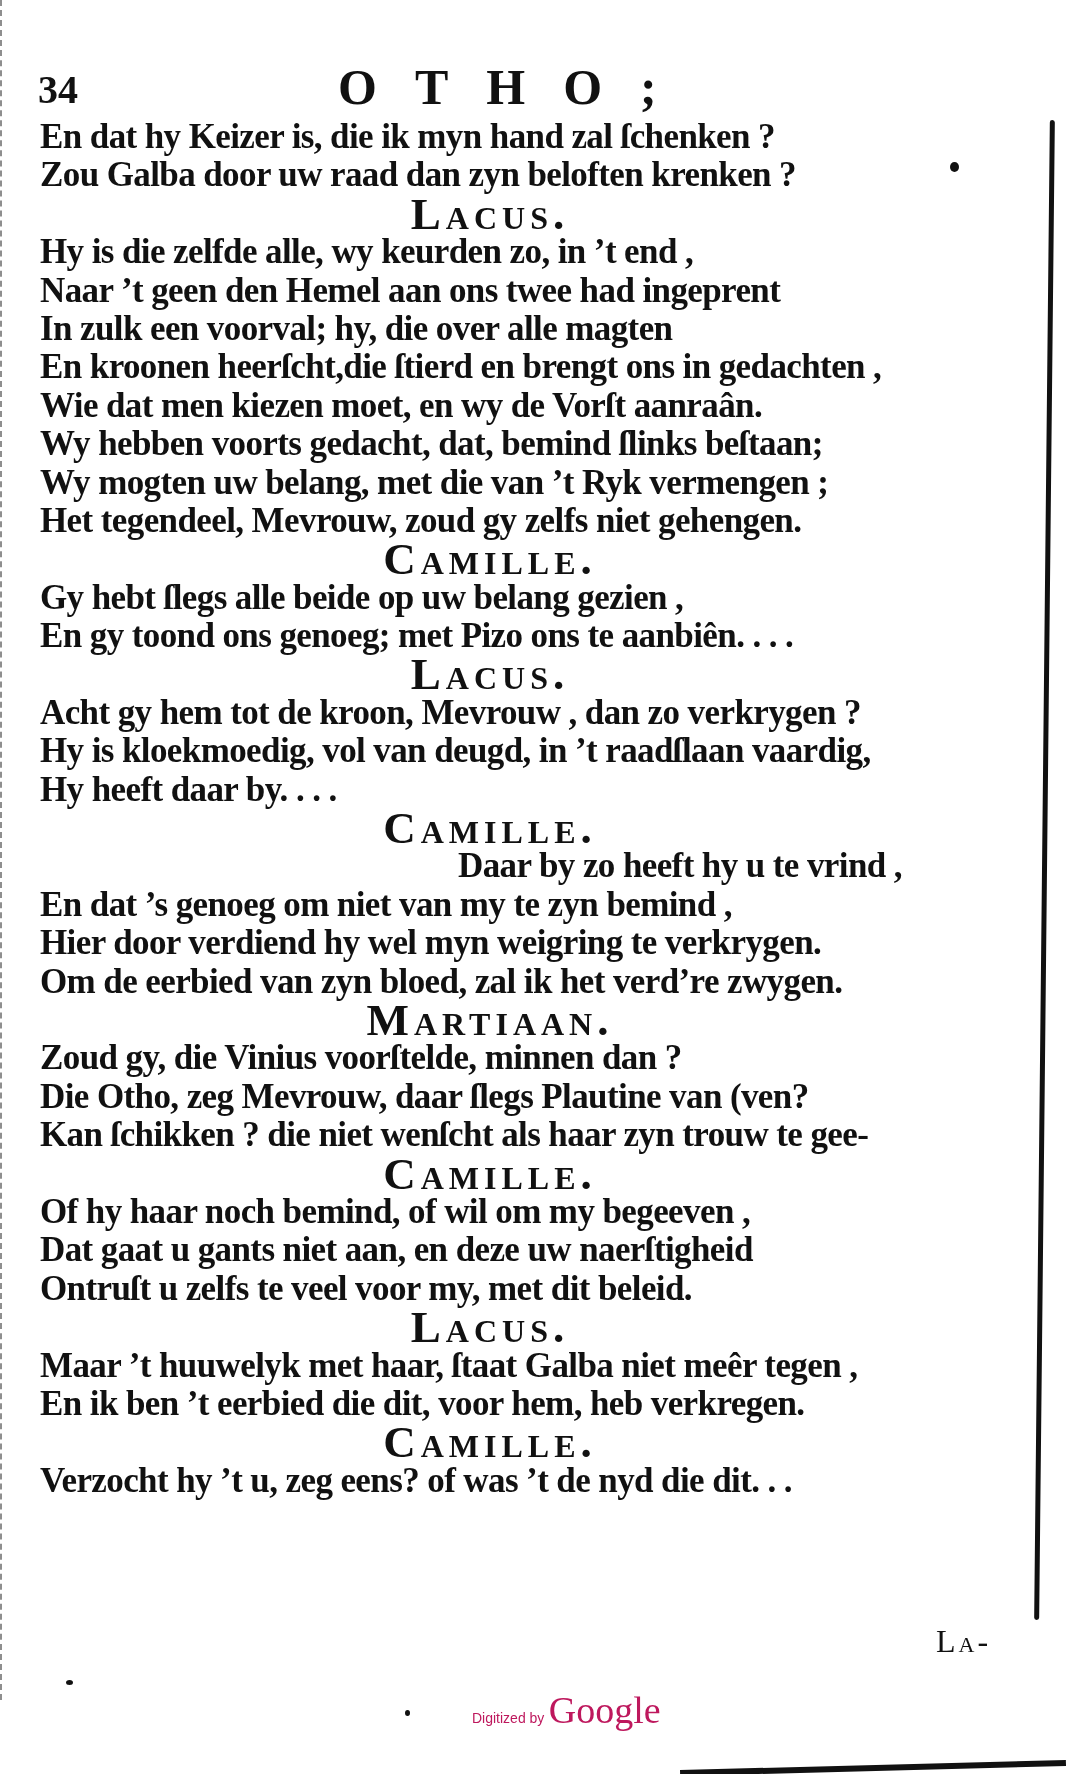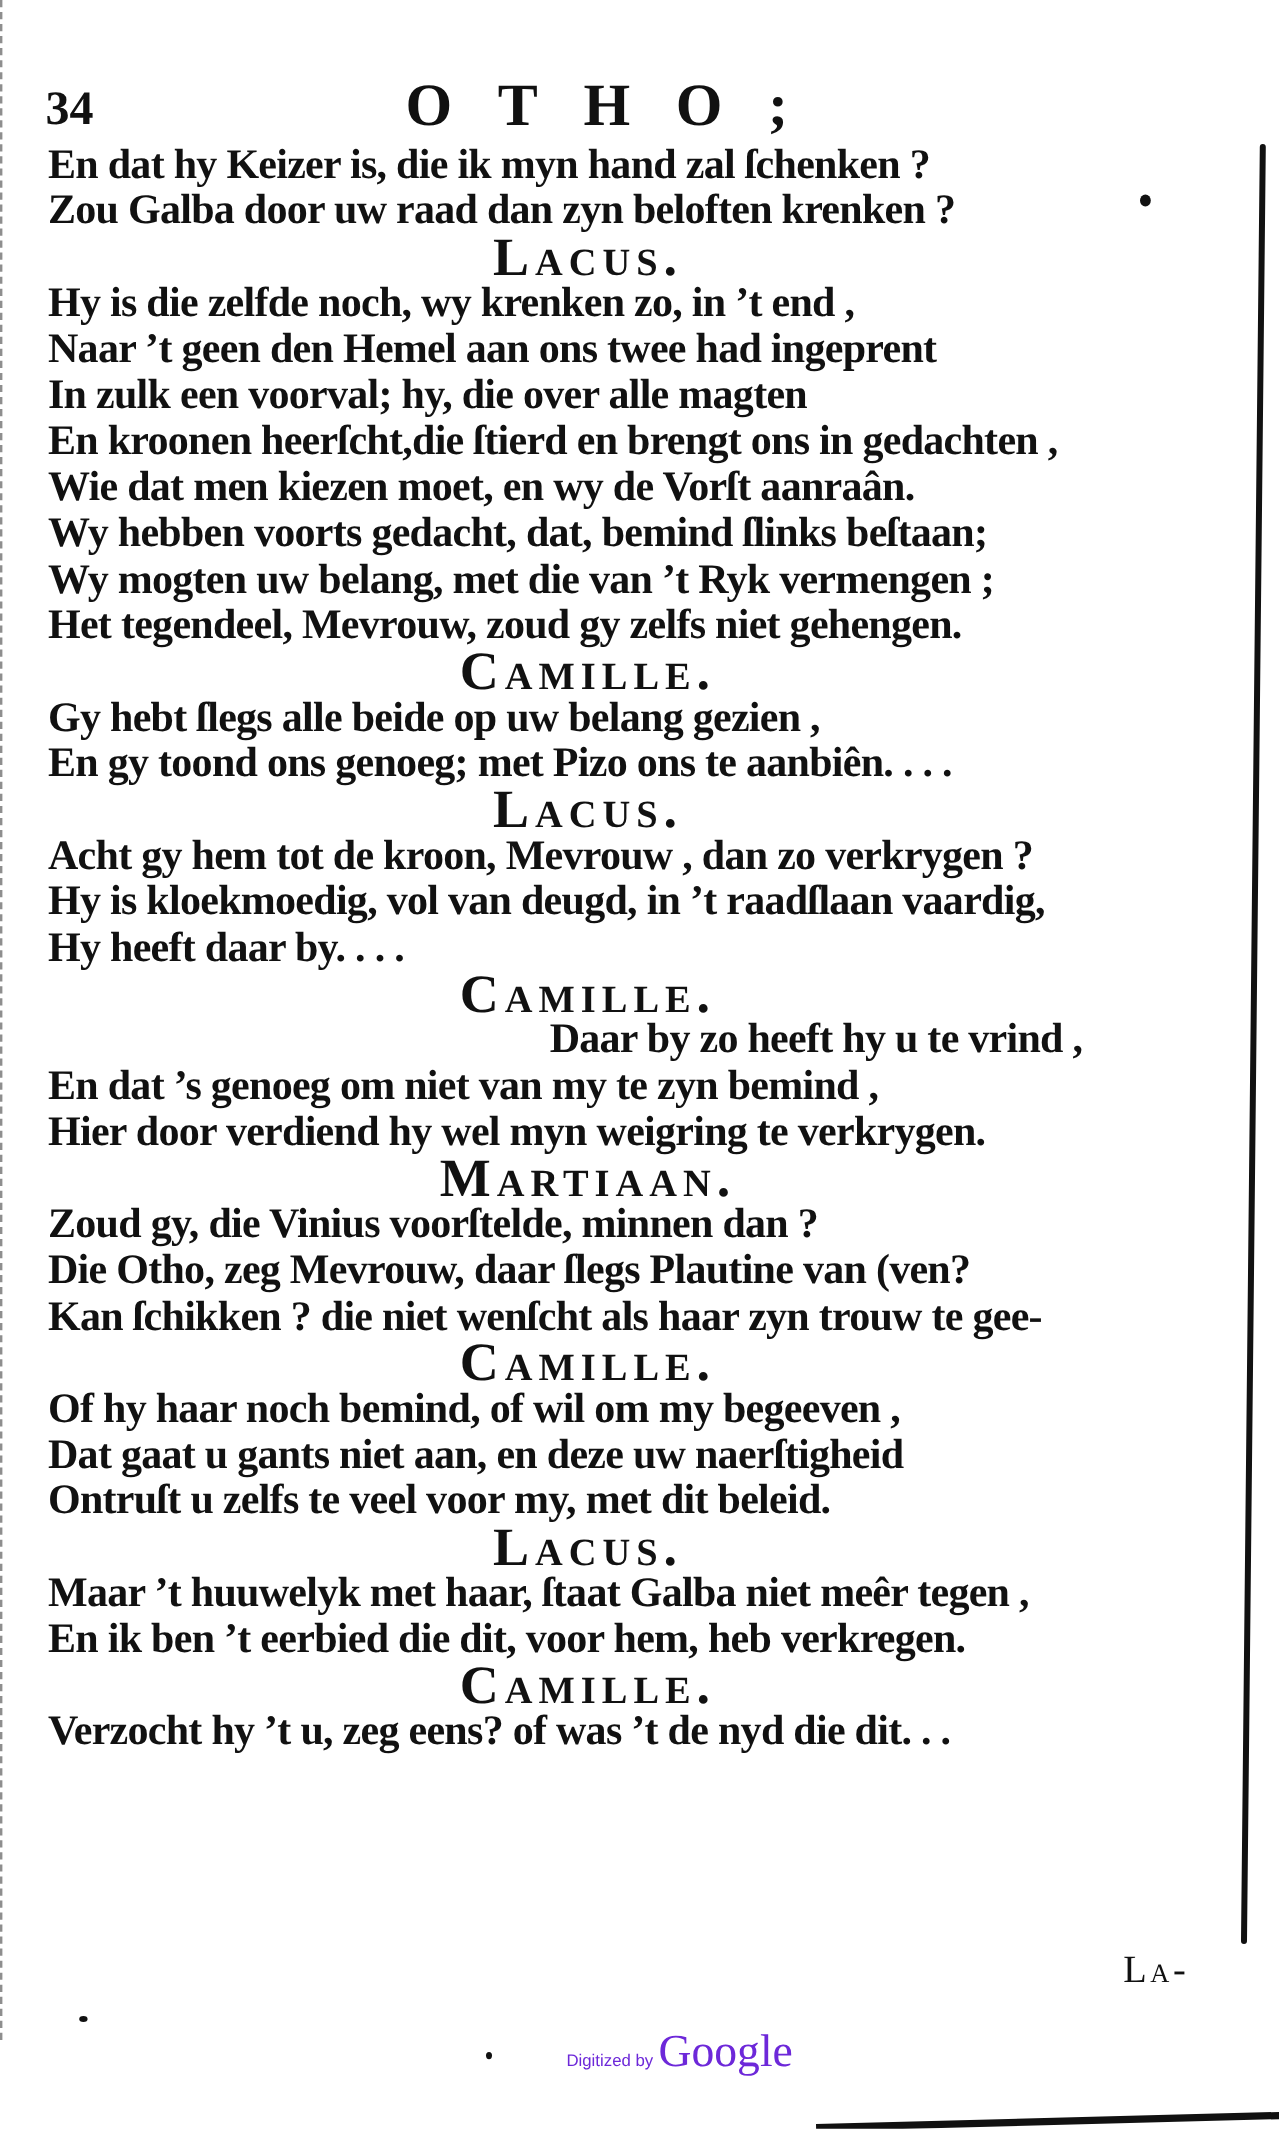--- a/index.html
+++ b/index.html
@@ -37,21 +37,21 @@
   .speaker {
     text-align: center; font-variant: small-caps; letter-spacing: 5px;
     font-size: 45px; padding-right: 80px;
   }
   .indent { padding-left: 300px; text-align: center; }
   .catchword {
     position: absolute; left: 936px; top: 1623px; font-size: 32px; font-weight: normal;
     font-variant: small-caps; letter-spacing: 3px;
   }
   .watermark {
-    position: absolute; left: 472px; top: 1688px; color: #6d28d9;
+    position: absolute; left: 472px; top: 1688px; color: #be185d;
     font-family: "Liberation Sans", sans-serif;
   }
   .watermark .small { font-size: 14px; }
   .watermark .big { font-size: 38px; font-family: "Liberation Serif", serif; }
   .stray-mark { position: absolute; background: #111; border-radius: 50%; }
 </style>
 </head>
 <body>
 
 <div class="page">
@@ -61,39 +61,40 @@
 
   <div class="header">
     <span class="page-number">34</span>
     <span class="running-title">OTHO;</span>
   </div>
 
   <div class="text-block" id="text-block">
       <div class="line">En dat hy Keizer is, die ik myn hand zal ſchenken ?</div>
       <div class="line">Zou Galba door uw raad dan zyn beloften krenken ?</div>
       <div class="line speaker">Lacus.</div>
-      <div class="line">Hy is die zelfde noch, wy krenken zo, in ’t end ,</div>
+      <div class="line">Hy is die zelfde alle, wy keurden zo, in ’t end ,</div>
       <div class="line">Naar ’t geen den Hemel aan ons twee had ingeprent</div>
       <div class="line">In zulk een voorval; hy, die over alle magten</div>
       <div class="line">En kroonen heerſcht,die ſtierd en brengt ons in gedachten ,</div>
       <div class="line">Wie dat men kiezen moet, en wy de Vorſt aanraân.</div>
       <div class="line">Wy hebben voorts gedacht, dat, bemind ſlinks beſtaan;</div>
       <div class="line">Wy mogten uw belang, met die van ’t Ryk vermengen ;</div>
       <div class="line">Het tegendeel, Mevrouw, zoud gy zelfs niet gehengen.</div>
       <div class="line speaker">Camille.</div>
       <div class="line">Gy hebt ſlegs alle beide op uw belang gezien ,</div>
       <div class="line">En gy toond ons genoeg; met Pizo ons te aanbiên. . . .</div>
       <div class="line speaker">Lacus.</div>
       <div class="line">Acht gy hem tot de kroon, Mevrouw , dan zo verkrygen ?</div>
       <div class="line">Hy is kloekmoedig, vol van deugd, in ’t raadſlaan vaardig,</div>
       <div class="line">Hy heeft daar by. . . .</div>
       <div class="line speaker">Camille.</div>
       <div class="line indent">Daar by zo heeft hy u te vrind ,</div>
       <div class="line">En dat ’s genoeg om niet van my te zyn bemind ,</div>
       <div class="line">Hier door verdiend hy wel myn weigring te verkrygen.</div>
+      <div class="line">Om de eerbied van zyn bloed, zal ik het verd’re zwygen.</div>
       <div class="line speaker">Martiaan.</div>
       <div class="line">Zoud gy, die Vinius voorſtelde, minnen dan ?</div>
       <div class="line">Die Otho, zeg Mevrouw, daar ſlegs Plautine van          (ven?</div>
       <div class="line">Kan ſchikken ? die niet wenſcht als haar zyn trouw te gee-</div>
       <div class="line speaker">Camille.</div>
       <div class="line">Of hy haar noch bemind, of wil om my begeeven ,</div>
       <div class="line">Dat gaat u gants niet aan, en deze uw naerſtigheid</div>
       <div class="line">Ontruſt u zelfs te veel voor my, met dit beleid.</div>
       <div class="line speaker">Lacus.</div>
       <div class="line">Maar ’t huuwelyk met haar, ſtaat Galba niet meêr tegen ,</div>

